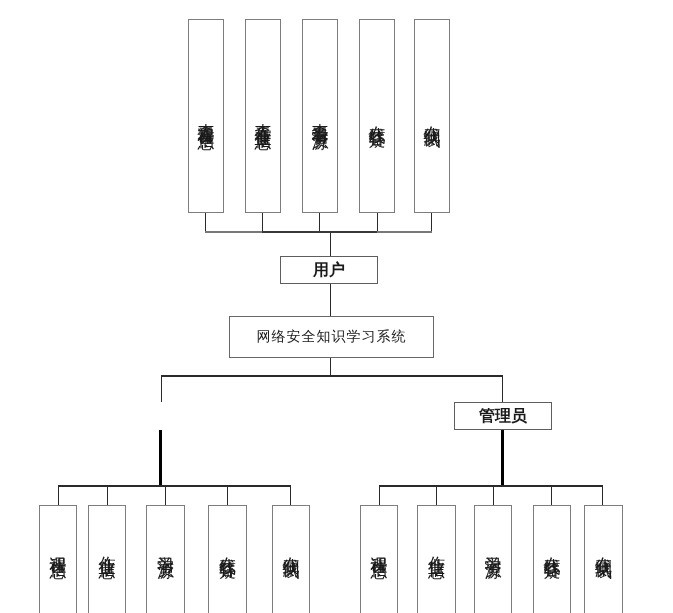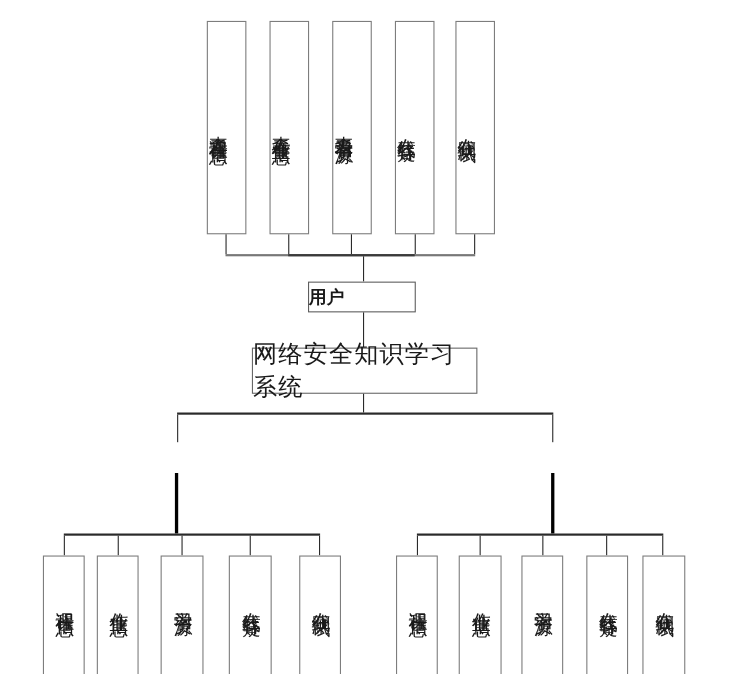--- a/index.html
+++ b/index.html
@@ -15,21 +15,21 @@
     overflow: hidden;
     background: #ffffff;
   }
   .node {
     position: absolute;
     box-sizing: border-box;
     background: #ffffff;
     border: 1px solid #6f6f6f;
     display: flex;
     align-items: center;
-    justify-content: flex-start;
+    justify-content: center;
     color: #1a1a1a;
   }
   .vleaf { border-color: #7d7d7d; }
   .vleaf span {
     writing-mode: vertical-rl;
     text-orientation: upright;
     font-size: 17px;
     letter-spacing: 2px;
     line-height: 1;
     font-family: "DejaVu Serif", serif;
@@ -40,21 +40,21 @@
     padding-top: 37px;
   }
   .hnode {
     font-family: "DejaVu Sans", sans-serif;
     font-weight: 600;
     font-size: 16px;
     border-color: #5e5e5e;
   }
   .sysnode {
     font-family: "DejaVu Serif", serif;
-    font-size: 22px;
+    font-size: 14px;
     letter-spacing: 1px;
     border-color: #686868;
   }
   .line {
     position: absolute;
     background: #2a2a2a;
   }
   .line.gray { background: #787878; }
   .line.dark { background: #3a3a3a; }
   .line.black { background: #000000; }
@@ -97,20 +97,23 @@
 
   <div class="node sysnode" style="left:229px;top:316px;width:205px;height:42px">
     <span>网络安全知识学习系统</span>
   </div>
 
   <div class="line" style="left:330px;top:358px;width:1px;height:17px"></div>
   <div class="line" style="left:161px;top:375px;width:342px;height:2px"></div>
   <div class="line" style="left:161px;top:377px;width:1px;height:25px"></div>
   <div class="line" style="left:502px;top:377px;width:1px;height:25px"></div>
 
+  <div class="node hnode" style="left:454px;top:402px;width:98px;height:28px">
+    <span>管理员</span>
+  </div>
 
   <div class="line black" style="left:159px;top:430px;width:3px;height:55px"></div>
   <div class="line black" style="left:501px;top:430px;width:3px;height:55px"></div>
 
   <div class="line" style="left:58px;top:485px;width:233px;height:2px"></div>
   <div class="line" style="left:58px;top:487px;width:1px;height:18px"></div>
   <div class="line" style="left:107px;top:487px;width:1px;height:18px"></div>
   <div class="line" style="left:165px;top:487px;width:1px;height:18px"></div>
   <div class="line" style="left:227px;top:487px;width:1px;height:18px"></div>
   <div class="line" style="left:290px;top:487px;width:1px;height:18px"></div>

